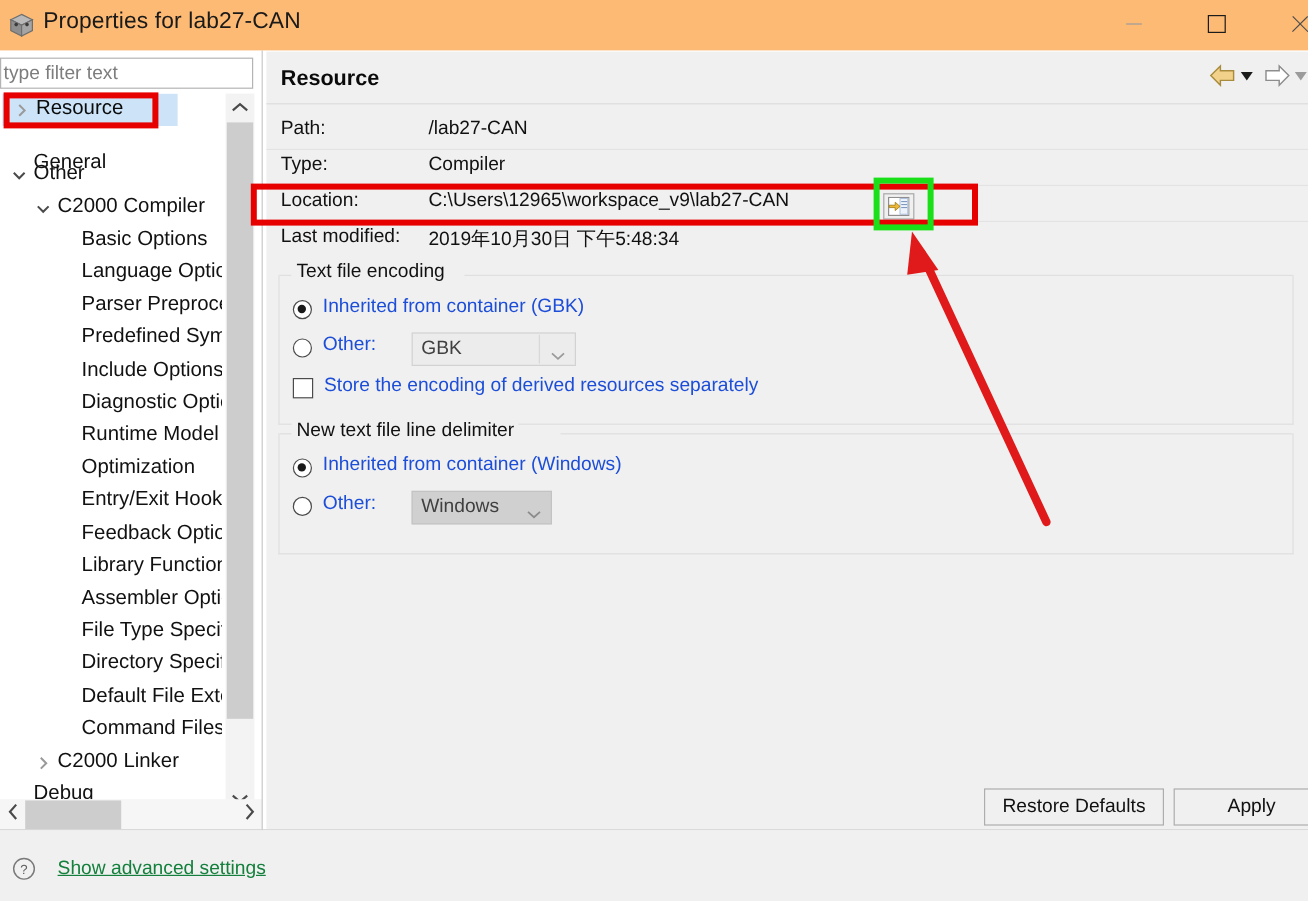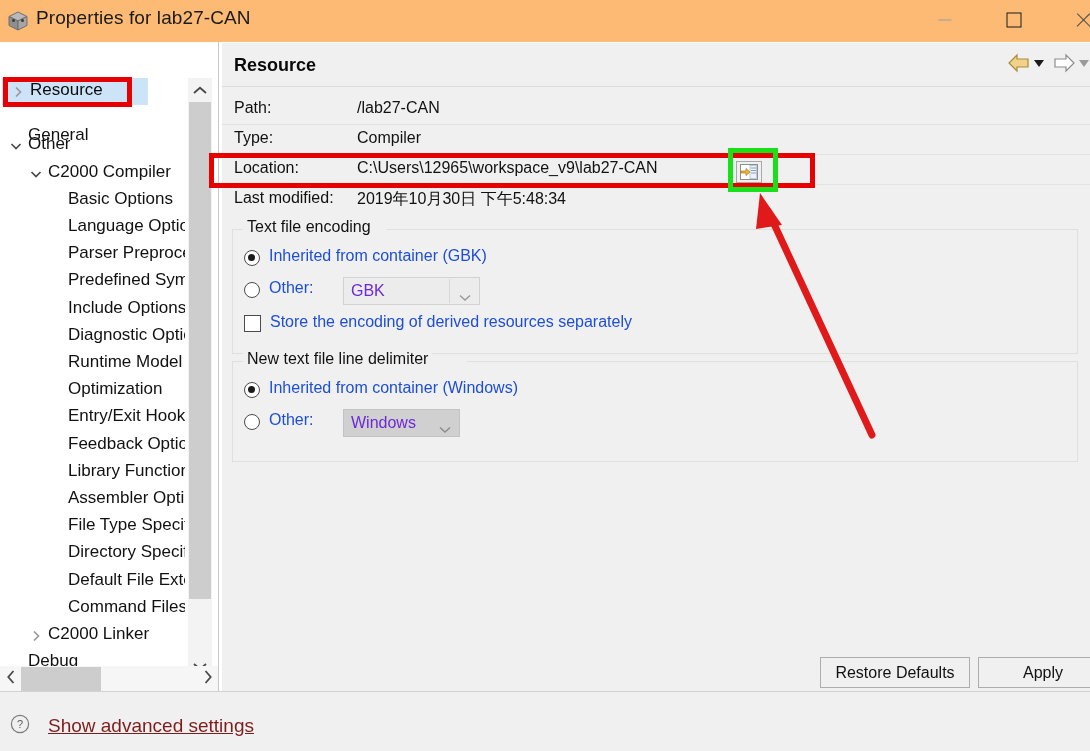--- a/index.html
+++ b/index.html
@@ -87,36 +87,36 @@
   .group .glegend{position:absolute;left:10px;top:-11px;font-size:16px;color:#111;background:#f0f0f0;padding:0 4px;white-space:nowrap;}
 
   .radio{position:absolute;width:16px;height:16px;border:1.6px solid #4b4b4b;border-radius:50%;box-sizing:border-box;background:#fff;}
   .radio.on::after{content:"";position:absolute;left:3px;top:3px;width:7px;height:7px;border-radius:50%;background:#1a1a1a;}
   .rlabel{position:absolute;font-size:16px;color:#1d4ed8;white-space:nowrap;}
   .checkbox{position:absolute;width:17px;height:17px;border:1.7px solid #4b4b4b;box-sizing:border-box;background:#fff;}
 
   .combo{position:absolute;box-sizing:border-box;border:1px solid #c8c8c8;background:#fff;}
   .combo.dis{background:#ececec;border-color:#d2d2d2;}
   .combo.dis2{background:#d0d0d0;border-color:#c3c3c3;}
-  .combo .ctext{position:absolute;left:7px;top:4px;font-size:16px;color:#6d28d9;white-space:nowrap;}
+  .combo .ctext{position:absolute;left:7px;top:4px;font-size:16px;color:#404040;white-space:nowrap;}
   .combo .carr{position:absolute;right:8px;top:10px;}
   .combo .sep{position:absolute;right:29px;top:1px;bottom:1px;width:1px;background:#d8d8d8;}
 
   
   .cbtn{position:absolute;box-sizing:border-box;border:1px solid #adadad;background:#f0f0f0;
     font-size:16px;color:#111;text-align:center;line-height:29px;white-space:nowrap;}
   .btn-restore{left:598px;top:614px;width:150px;height:31px;}
   .btn-apply{left:756px;top:614px;width:130px;height:31px;}
 
   .content-bottom-rule{position:absolute;left:0;top:691px;width:1090px;height:1px;background:#d2d2d2;}
 
   
   .footer{position:absolute;left:0;top:692px;width:1090px;height:59px;background:#f0f0f0;}
   .help-icon{position:absolute;left:10px;top:22px;width:20px;height:20px;}
-  .adv-link{position:absolute;left:48px;top:23px;font-size:19px;color:#7f1d1d;
+  .adv-link{position:absolute;left:48px;top:23px;font-size:16px;color:#15803d;
     text-decoration:underline;white-space:nowrap;}
 
   
   .anno{position:absolute;box-sizing:border-box;pointer-events:none;}
   .anno-red{border:5px solid #e60000;}
   .anno-green{border:5px solid #1ae01a;}
   .anno-res{left:3px;top:77px;width:129px;height:30px;}
   .anno-loc{left:209px;top:153px;width:606px;height:35px;}
   .anno-browse{left:728px;top:148px;width:50px;height:44px;}
   .anno-arrow{position:absolute;left:740px;top:185px;width:160px;height:260px;pointer-events:none;}
@@ -145,20 +145,23 @@
       <span class="gl max-box"></span>
     </div>
     <div class="wbtn wbtn-close">
       <span class="gl close-x">
           <i></i>
           <i></i>
         </span>
     </div>
   </div>
 
+  <div class="filter-field">
+    <div class="filter-text">type filter text</div>
+  </div>
 
   <div class="tree-panel">
     <div class="tree-clip">
       <div id="tree-rows">
           <div class="tree-row sel" style="top: 0px;">
             <span class="twisty" style="left: 10px;">
               <svg width="12" height="12" viewBox="0 0 12 12">
                 <polyline points="4,1.5 8.5,6 4,10.5" fill="none" stroke="#9a9a9a" stroke-width="1.7"></polyline>
               </svg>
             </span>

